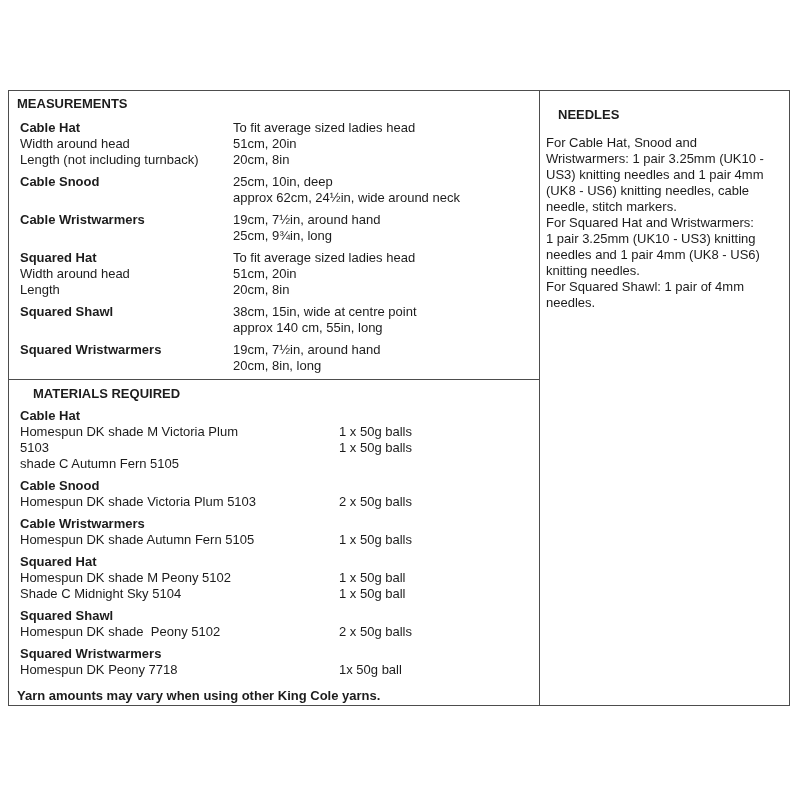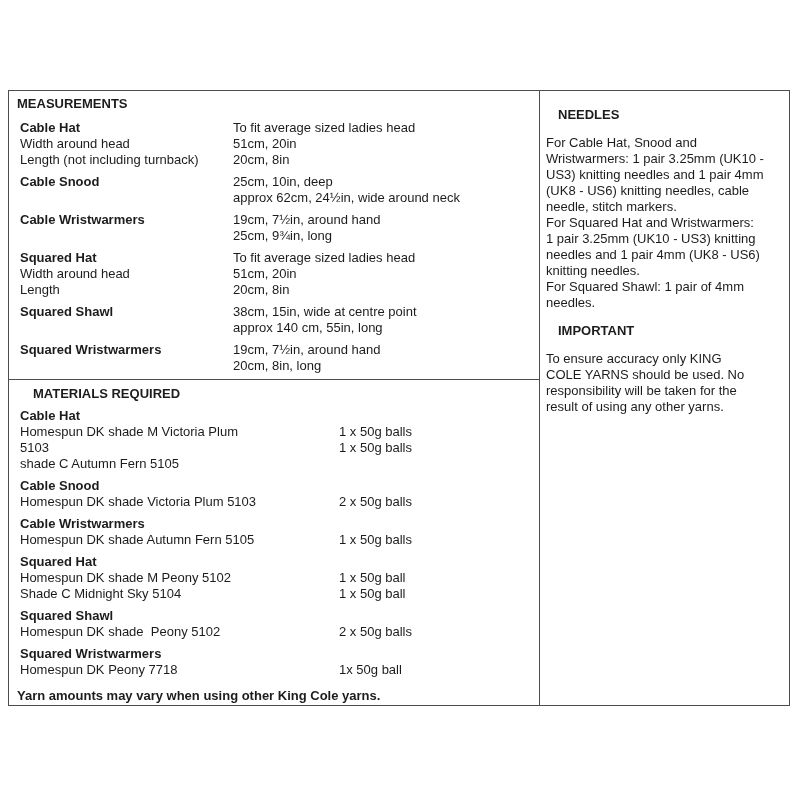--- a/index.html
+++ b/index.html
@@ -230,21 +230,14 @@
 needle, stitch markers.
 For Squared Hat and Wristwarmers:
 1 pair 3.25mm (UK10 - US3) knitting
 needles and 1 pair 4mm (UK8 - US6)
 knitting needles.
 For Squared Shawl: 1 pair of 4mm
 needles.</div>
     </section>
 
 
-    <section class="sec-important">
-      <h2>IMPORTANT</h2>
-      <div class="rc-body">To ensure accuracy only KING
-COLE YARNS should be used. No
-responsibility will be taken for the
-result of using any other yarns.</div>
-    </section>
   </div>
 </div>
 
 </body></html>

